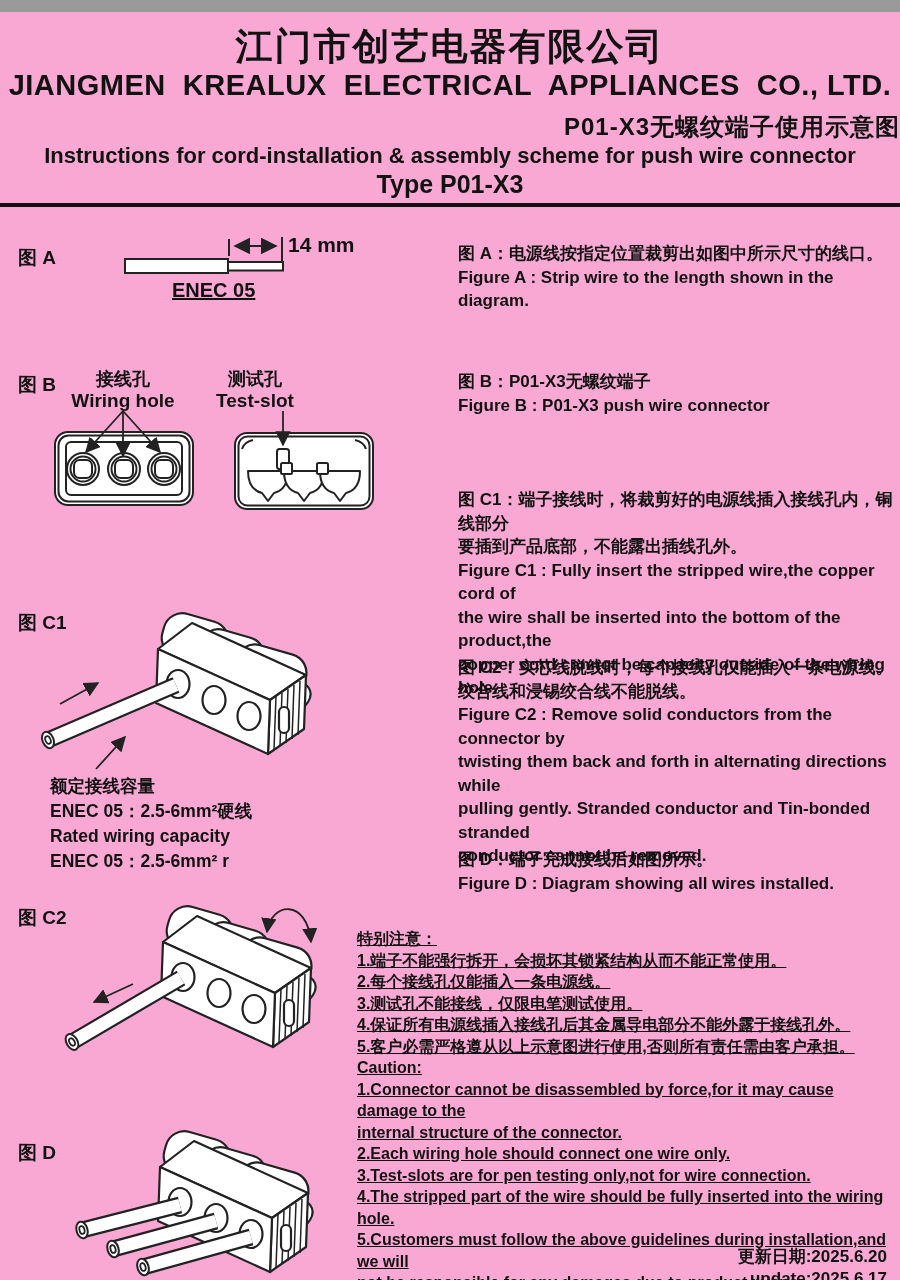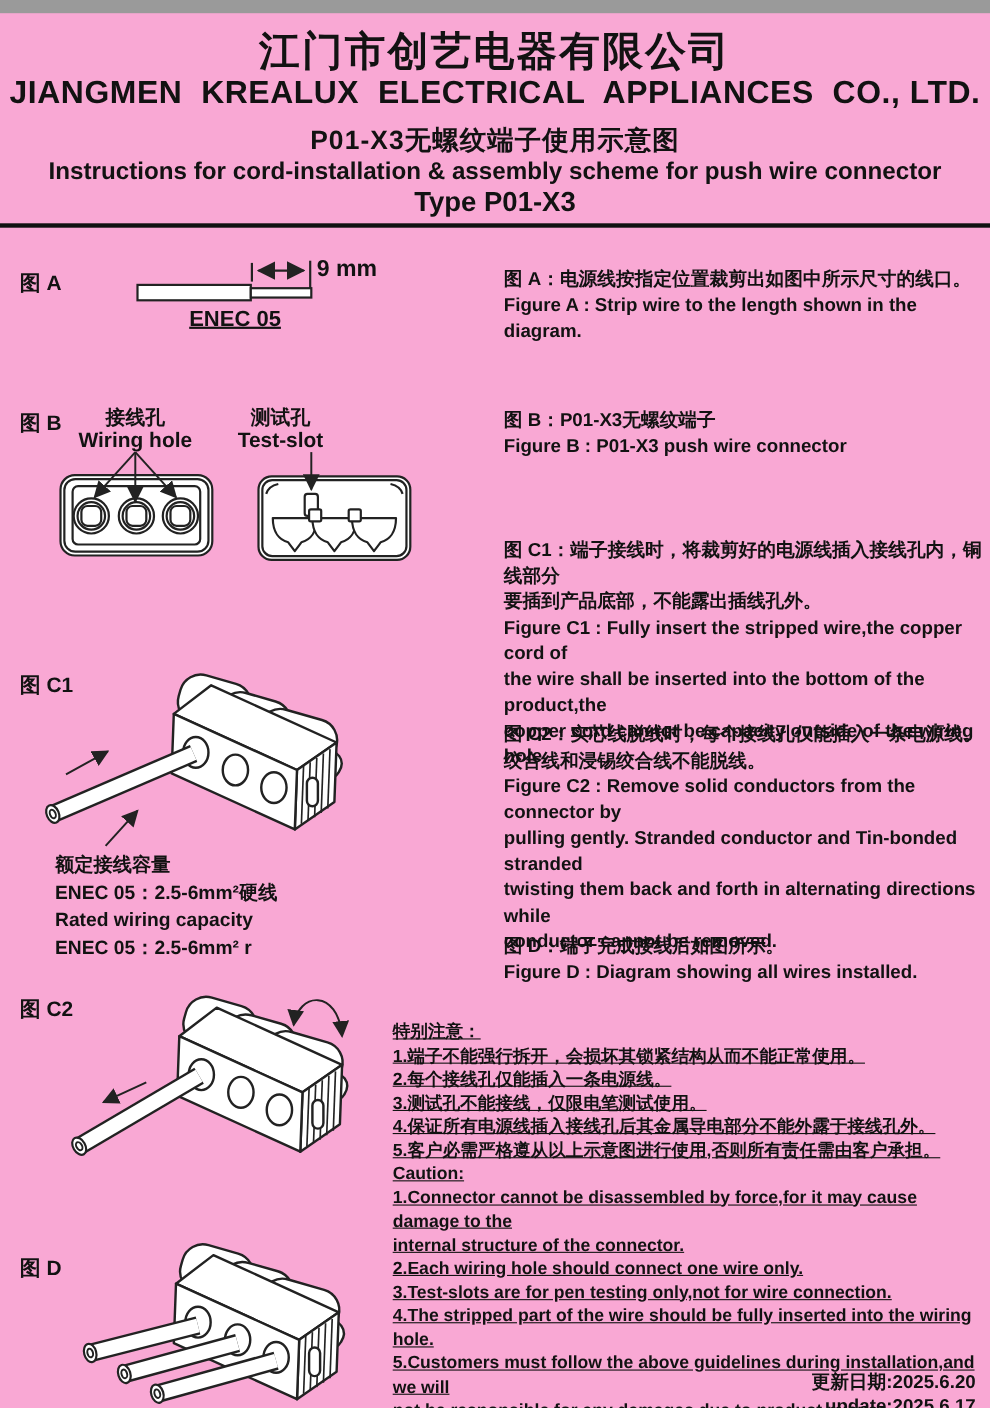--- a/index.html
+++ b/index.html
@@ -3,21 +3,21 @@
 <meta charset="utf-8">
 <style>
   html,body{margin:0;padding:0;background:#9a9a9a;}
   .page{position:relative;width:900px;height:1280px;background:#f9a8d4;
         font-family:"Liberation Sans",sans-serif;font-weight:bold;color:#121212;
         overflow:hidden;margin:12px auto;}
   .abs{position:absolute;}
   .ctr{left:0;right:0;text-align:center;white-space:pre;}
   .hdr-cn{top:10px;font-size:37px;letter-spacing:2px;}
   .hdr-en{top:57px;font-size:29px;letter-spacing:.5px;}
-  .sub-cn{top:99px;font-size:24px;letter-spacing:1px;}
+  .sub-cn{top:99px;font-size:24px;letter-spacing:1px;text-align:right;}
   .sub-en{top:131px;font-size:22px;}
   .type-line{top:158px;font-size:25px;}
   .divider{top:191px;left:0;width:900px;height:4px;background:#111;}
   .fig-label{font-size:19px;}
   .desc{font-size:17px;line-height:23.5px;}
   .notes{font-size:16px;line-height:21.5px;width:540px;text-decoration:underline;}
   .cap-block{font-size:17.5px;line-height:25px;}
   .hole-label{width:170px;text-align:center;font-size:18px;line-height:21px;}
   .hole-label .en{font-size:19px;}
   .dim-label{font-size:21px;}
@@ -68,21 +68,21 @@
   <div class="abs fig-label" style="left:18px;top:233px;">图 A</div>
   <svg class="abs" style="left:110px;top:214px;" width="250" height="60">
     <g stroke="#222" stroke-width="2" fill="#fff">
       <rect x="15" y="33" width="103" height="14"></rect>
       <rect x="118" y="36" width="55" height="8.5"></rect>
       <line x1="119" y1="13" x2="119" y2="30"></line>
       <line x1="172" y1="11" x2="172" y2="36"></line>
       <line x1="125" y1="20" x2="166" y2="20" marker-start="url(#ah)" marker-end="url(#ah)"></line>
     </g>
   </svg>
-  <div class="abs dim-label" style="left:288px;top:221px;">9 mm</div>
+  <div class="abs dim-label" style="left:288px;top:221px;">14 mm</div>
   <div class="abs enec-label" style="left:172px;top:267px;text-decoration:underline;">ENEC 05</div>
 
   <div class="abs fig-label" style="left:18px;top:360px;">图 B</div>
   <div class="abs hole-label" style="left:170px;top:357px;">
     <div>测试孔</div>
     <div class="en">Test-slot</div>
   </div>
   <div class="abs hole-label" style="left:38px;top:357px;">
     <div>接线孔</div>
     <div class="en">Wiring hole</div>
@@ -203,22 +203,22 @@
       <div>图 C1：端子接线时，将裁剪好的电源线插入接线孔内，铜线部分</div>
       <div>要插到产品底部，不能露出插线孔外。</div>
       <div>Figure C1 : Fully insert the stripped wire,the copper cord of</div>
       <div>the wire shall be inserted into the bottom of the product,the</div>
       <div>copper cord cannot be capacity outside of the wiring hole.</div>
     </div>
   <div class="abs desc" style="left:458px;top:644px;">
       <div>图 C2：实芯线脱线时，每个接线孔仅能插入一条电源线。</div>
       <div>绞合线和浸锡绞合线不能脱线。</div>
       <div>Figure C2 : Remove solid conductors from the connector by</div>
+      <div>twisting them back and forth in alternating directions while</div>
       <div>pulling gently. Stranded conductor and Tin-bonded stranded</div>
-      <div>twisting them back and forth in alternating directions while</div>
       <div>conductor cannot be removed.</div>
     </div>
   <div class="abs desc" style="left:458px;top:836px;">
       <div>图 D：端子完成接线后如图所示。</div>
       <div>Figure D : Diagram showing all wires installed.</div>
     </div>
 
   <div class="abs notes" style="left:357px;top:916px;">
       <div>特别注意：</div>
       <div>1.端子不能强行拆开，会损坏其锁紧结构从而不能正常使用。</div>

